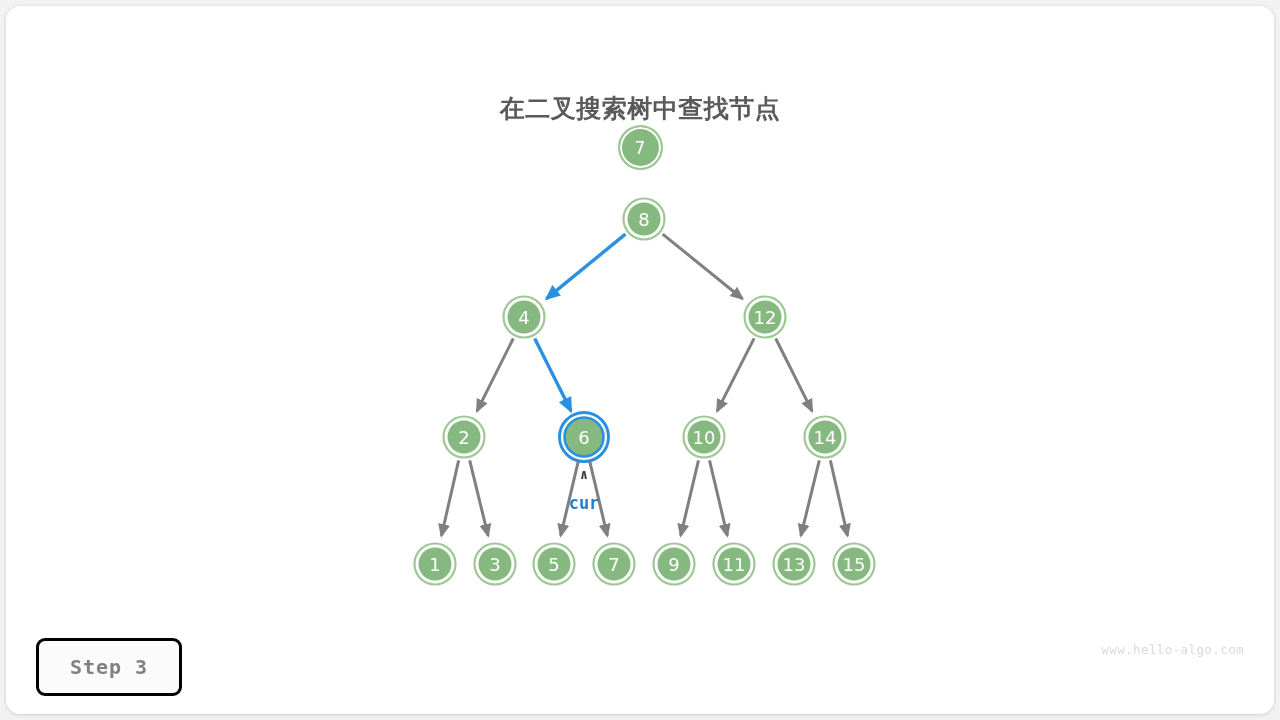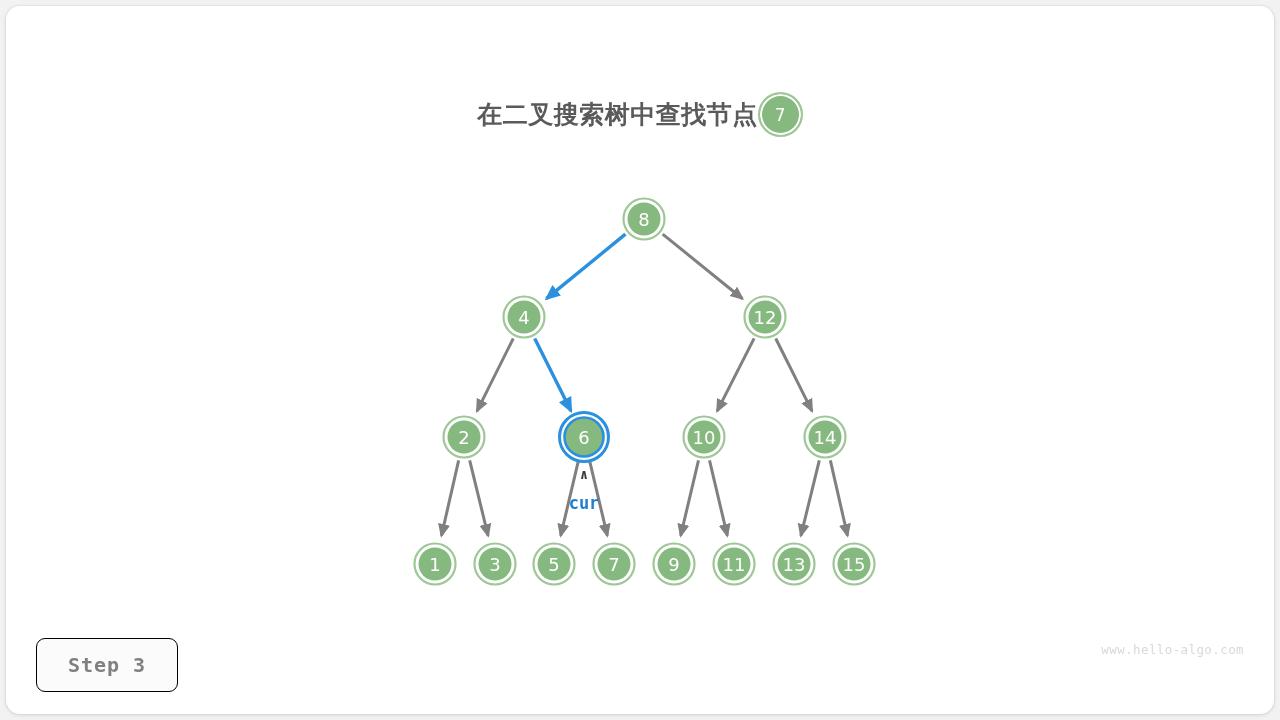--- a/index.html
+++ b/index.html
@@ -31,20 +31,21 @@
 
   
   #title-row {
     position: absolute;
     left: 0;
     top: 86px;
     width: 1268px;
     display: flex;
     align-items: center;
     justify-content: center;
+    flex-direction: column;
   }
   #title-text {
     font-family: "DejaVu Sans", "Liberation Sans", sans-serif;
     font-size: 25px;
     font-weight: bold;
     color: #5a5a5a;
     letter-spacing: 0.5px;
     white-space: nowrap;
   }
   .badge-circle {
@@ -72,21 +73,21 @@
     height: 708px;
   }
 
   
   #step-box {
     position: absolute;
     left: 30px;
     top: 632px;
     width: 140px;
     height: 52px;
-    border: 1px solid #000000;
+    border: 3px solid #000000;
     border-radius: 9px;
     background: #fbfbfb;
     display: flex;
     align-items: center;
     justify-content: center;
   }
   #step-label {
     font-family: "DejaVu Sans Mono", "Liberation Mono", monospace;
     font-size: 20px;
     font-weight: bold;

